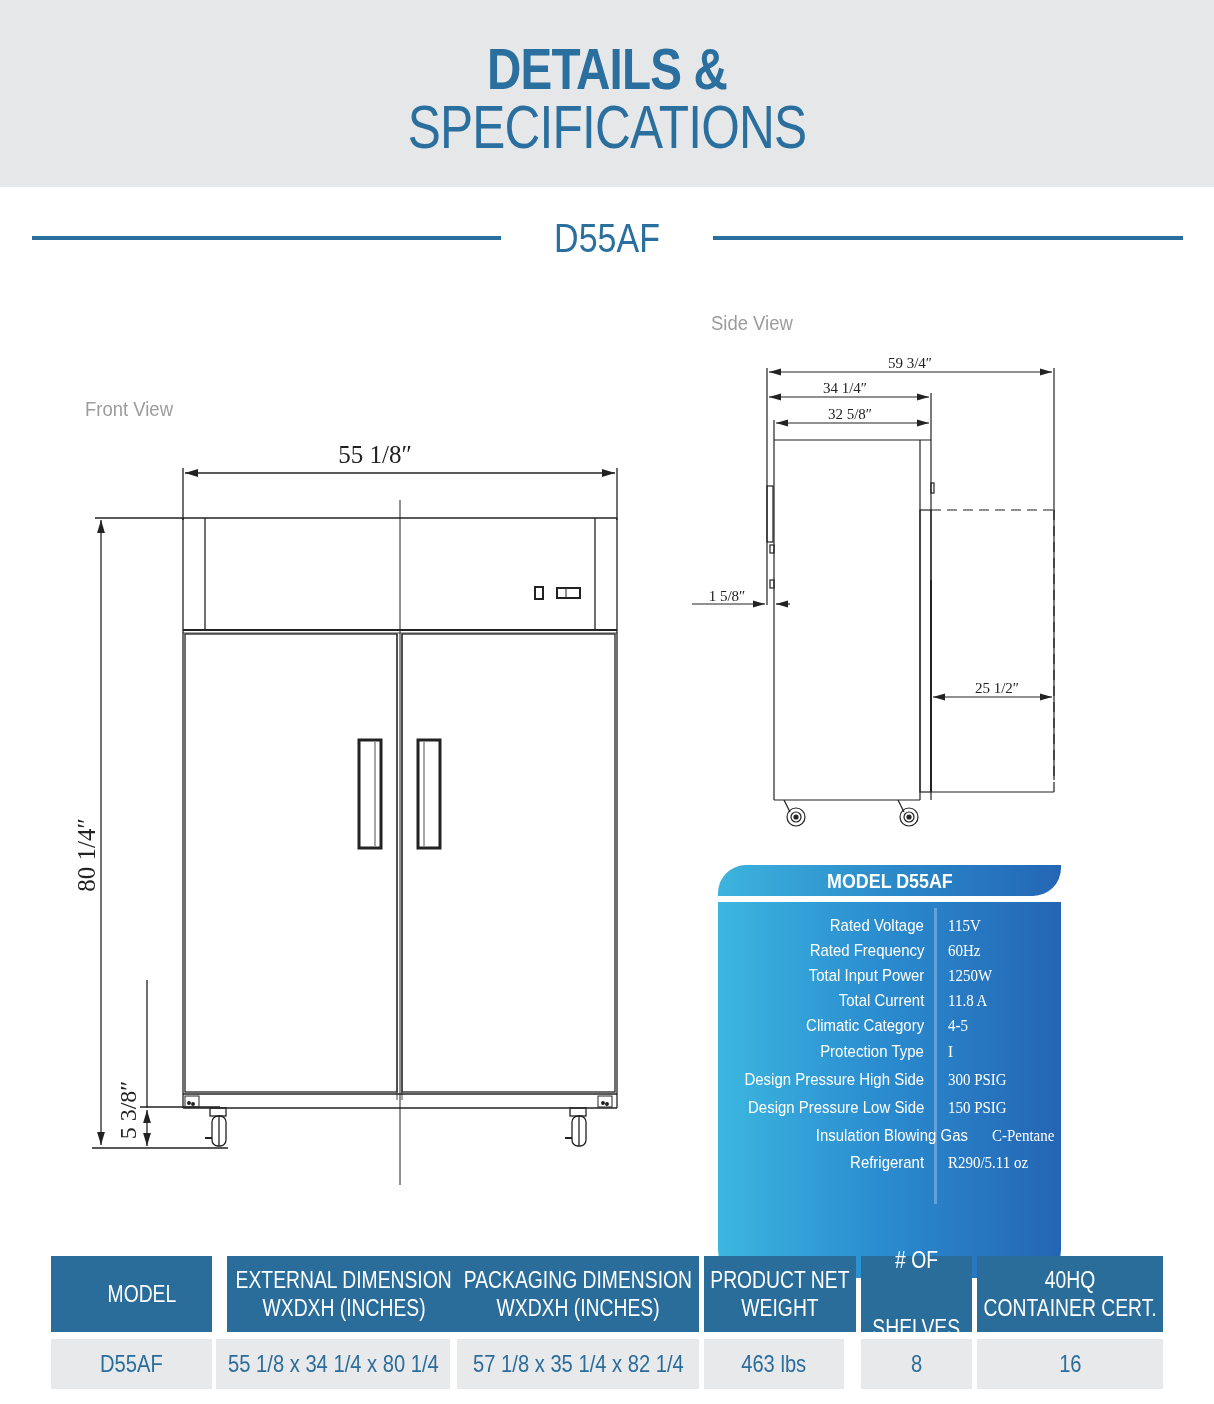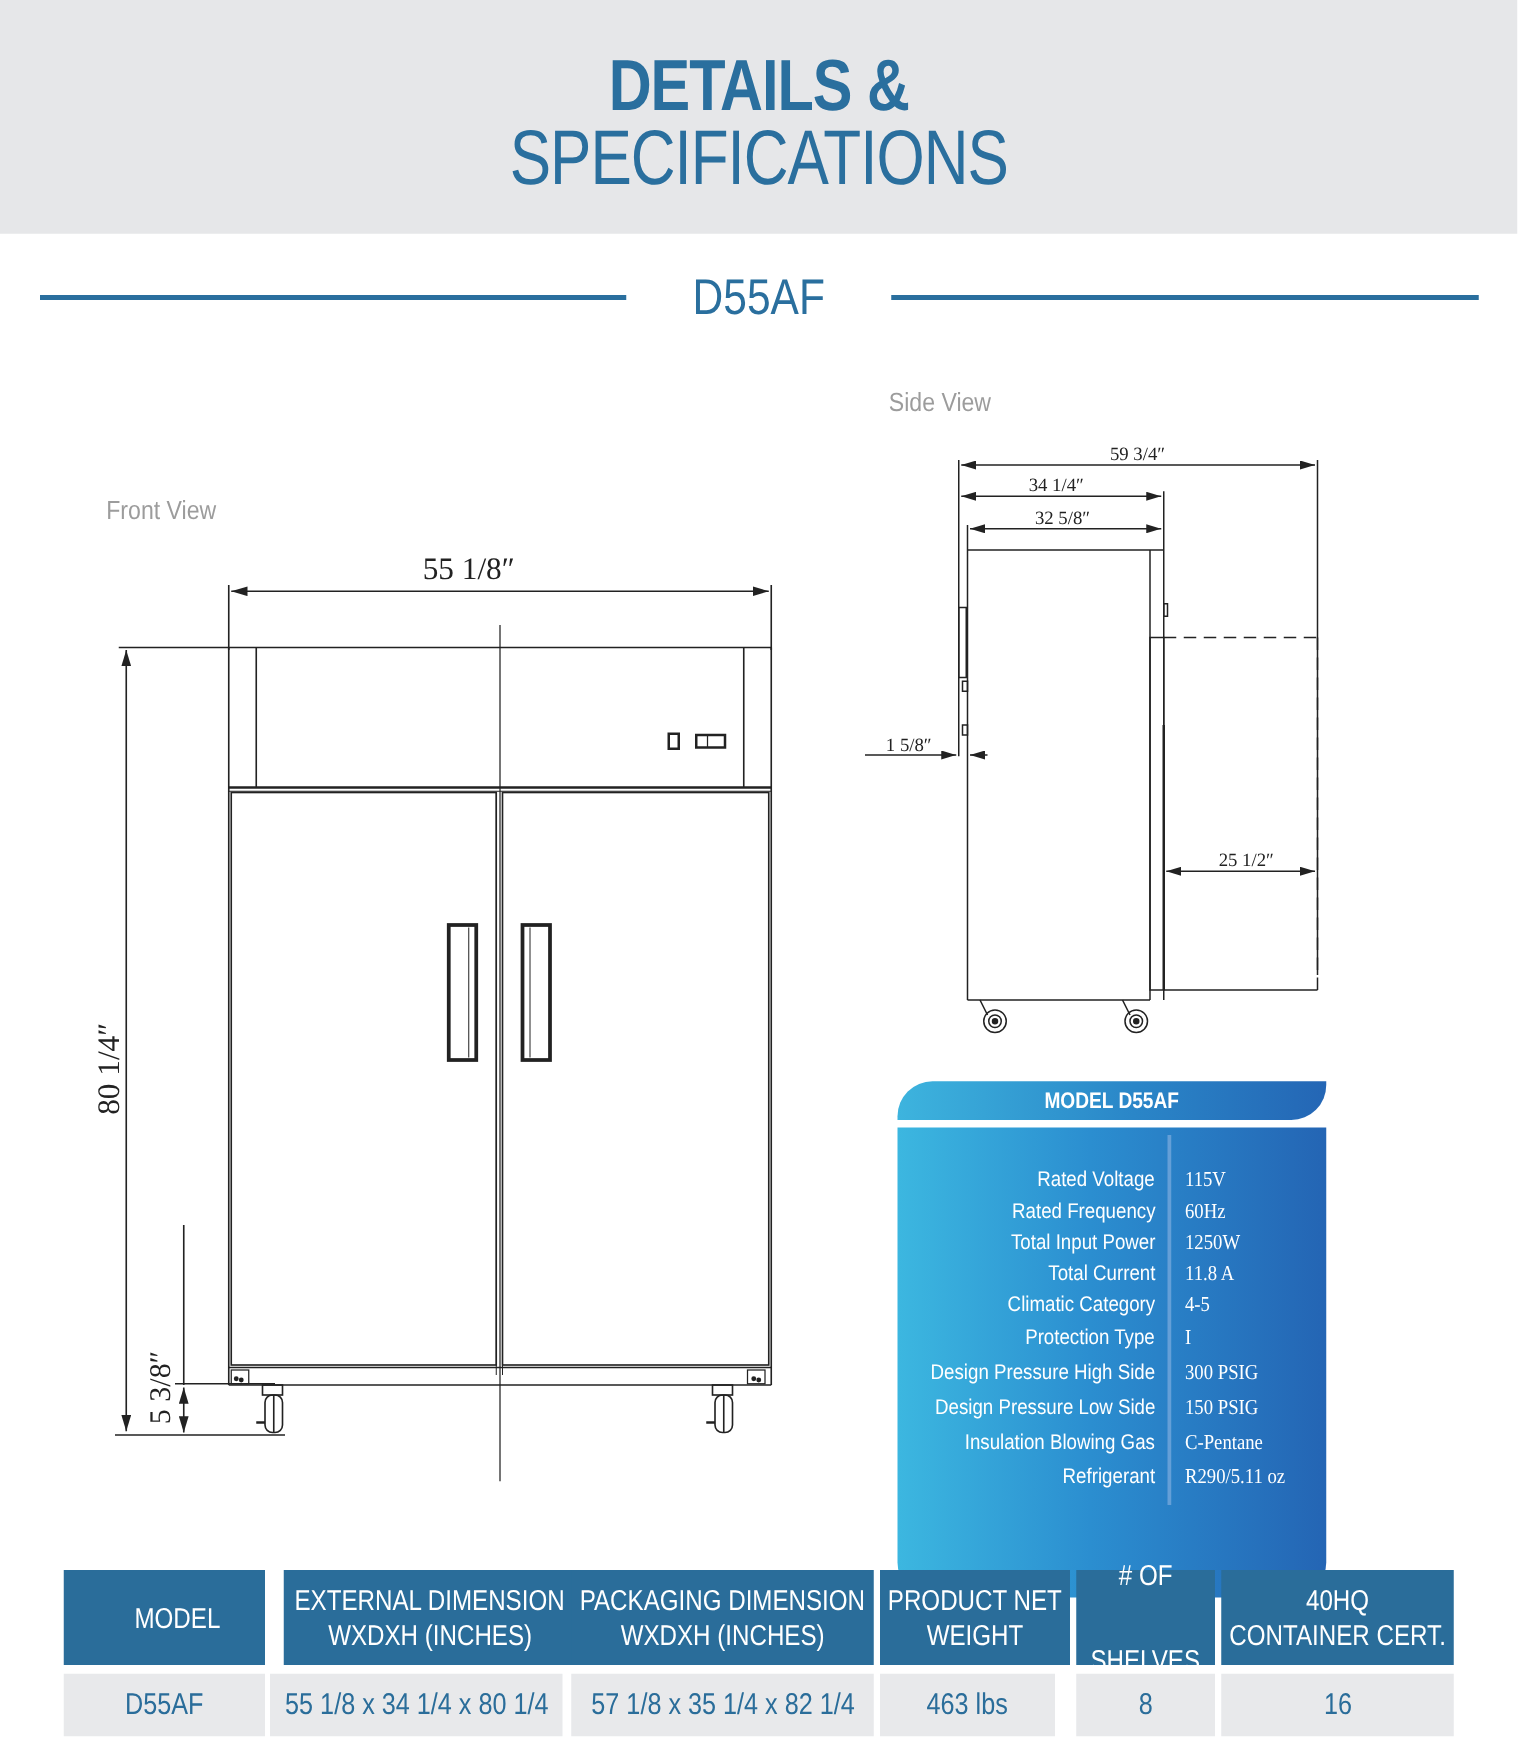--- a/index.html
+++ b/index.html
@@ -21,24 +21,24 @@
     font-size:40px; transform:scaleX(0.85); line-height:44px; }
 
   .view-label { position:absolute; color:#9c9c9c; font-size:21px; transform:scaleX(0.88); transform-origin:left; }
 
   .drawing { position:absolute; left:0; top:0; }
   .dim-text { font-family:"Liberation Serif", serif; fill:#222; }
 
   
   .spec-card { position:absolute; left:718px; top:865px; width:343px; }
   .spec-head { position:relative; height:31px; background:linear-gradient(90deg,#3db4de 0%,#2a86c8 55%,#2466b5 100%);
-    border-radius:28px 0 28px 0; color:#fff; font-weight:bold; font-size:18px; text-align:center; line-height:31px; }
+    border-radius:28px 0 28px 0; color:#fff; font-weight:bold; font-size:21px; text-align:center; line-height:31px; }
   .spec-head span { display:inline-block; transform:scaleX(0.85); }
   .spec-body { position:relative; margin-top:6px; height:376px; background:linear-gradient(90deg,#3cb7e0 0%,#2b8ed0 45%,#2465b4 100%);
-    border-radius:0 0 28px 28px; padding-top:29px; }
+    border-radius:0 0 28px 28px; padding-top:11px; }
   .spec-divider { position:absolute; left:216px; top:6px; width:3px; height:296px; background:rgba(120,170,220,0.75); }
   .spec-row { position:relative; height:25px; display:flex; align-items:center; color:#fff; font-size:17px; }
   .spec-label { width:206px; text-align:right; white-space:nowrap; }
   .spec-label span { display:inline-block; transform:scaleX(0.88); transform-origin:right; }
   .spec-value { position:absolute; left:230px; white-space:nowrap;font-family:Liberation Serif, serif; }
   .spec-value span { display:inline-block; transform:scaleX(0.88); transform-origin:left; }
 
   
   .tbl { position:absolute; left:51px; top:1256px; }
   .tcell { position:absolute; display:flex; align-items:center; justify-content:center; text-align:center; }
@@ -211,21 +211,21 @@
         <div class="spec-value"><span>I</span></div>
       </div>
     <div class="spec-row" style="height:28px;">
         <div class="spec-label"><span>Design Pressure High Side</span></div>
         <div class="spec-value"><span>300 PSIG</span></div>
       </div>
     <div class="spec-row" style="height:28px;">
         <div class="spec-label"><span>Design Pressure Low Side</span></div>
         <div class="spec-value"><span>150 PSIG</span></div>
       </div>
-    <div class="spec-row" style="height:27px;">
+    <div class="spec-row" style="height:27px;margin-left:44px;">
         <div class="spec-label"><span>Insulation Blowing Gas</span></div>
         <div class="spec-value"><span>C-Pentane</span></div>
       </div>
     <div class="spec-row" style="height:27px;">
         <div class="spec-label"><span>Refrigerant</span></div>
         <div class="spec-value"><span>R290/5.11 oz</span></div>
       </div>
   </div>
 </div>
 

